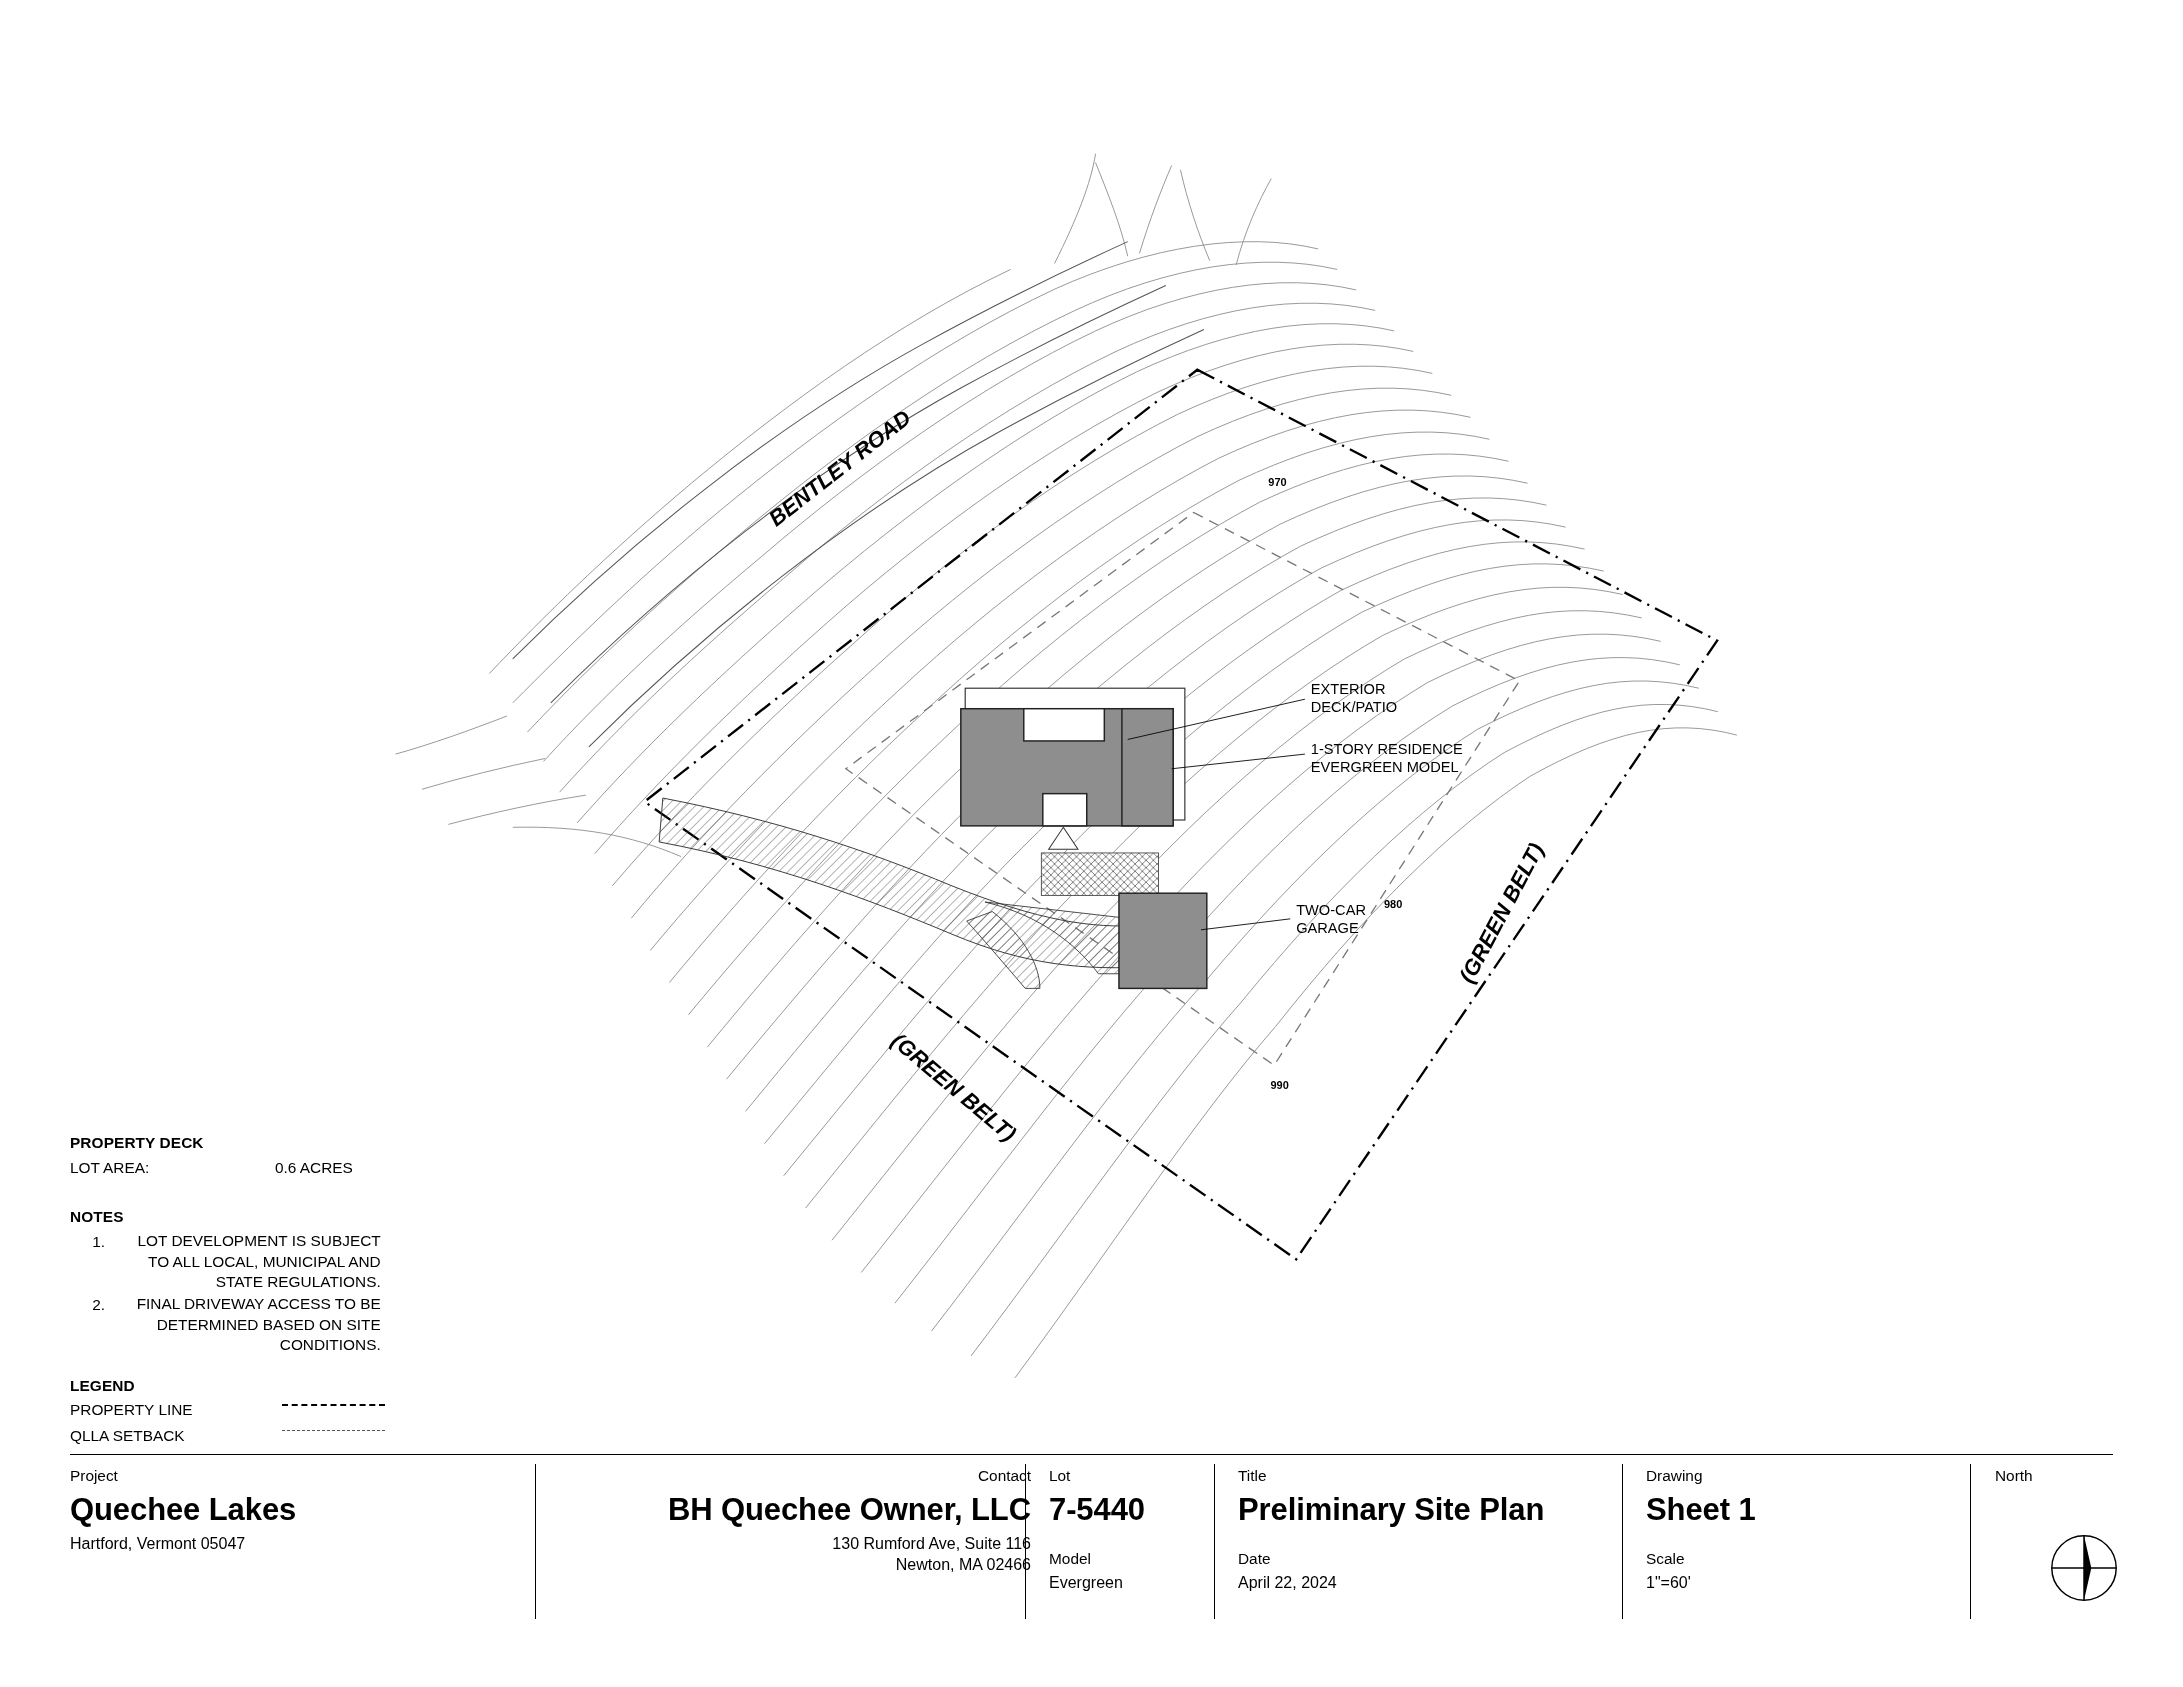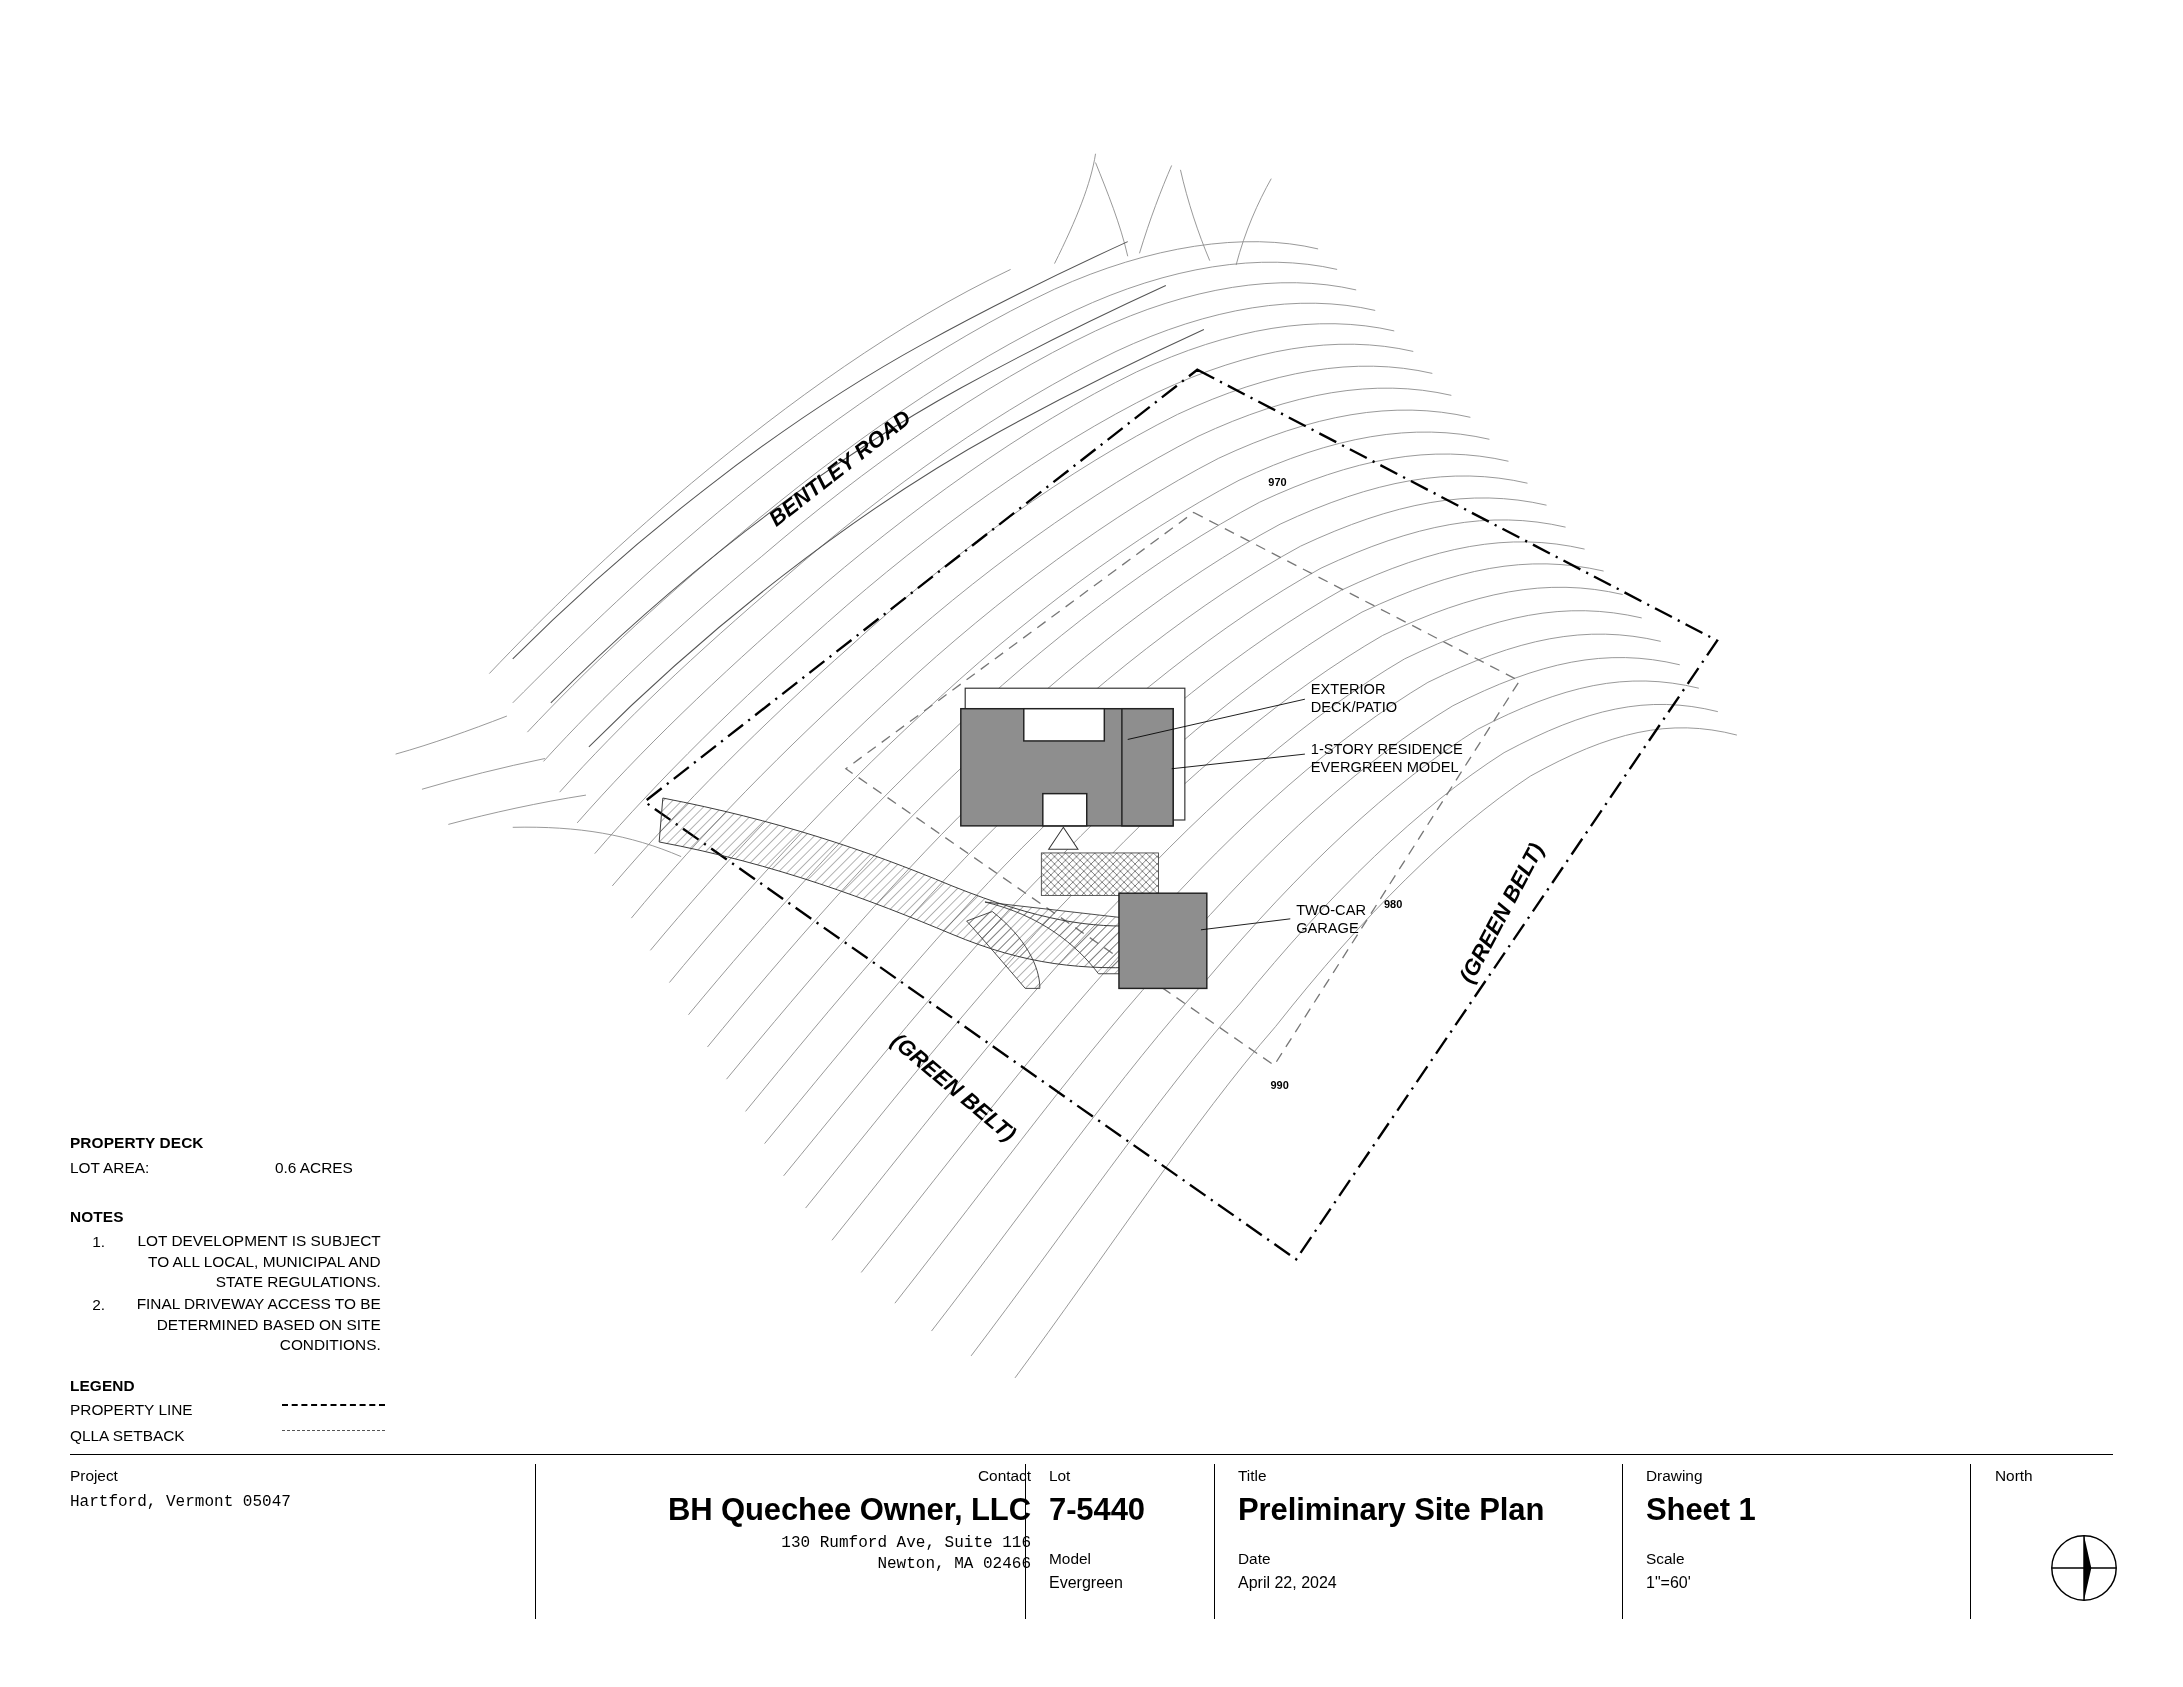--- a/index.html
+++ b/index.html
@@ -129,21 +129,20 @@
   }
   .tb-main {
     font-size: 31px;
     font-weight: bold;
     letter-spacing: -0.1px;
     margin-bottom: 4.4px;
   }
   .tb-sub {
     font-size: 16px;
     line-height: 1.36;
-    font-family: Liberation Mono, monospace;
   }
   .tb-label2 {
     font-size: 15.4px;
     margin-top: 22px;
     margin-bottom: 5.9px;
   }
   .tb-val2 {
     font-size: 16px;
   }
 
@@ -309,20 +308,21 @@
       <div class="sym sym-dashdot"></div>
     </div>
   </div>
 </div>
 
 <div id="title-bar">
   <div id="title-rule"></div>
 
   <div class="tb-cell" style="left:70px; width:410px;">
     <div class="tb-label">Project</div>
+    <div class="tb-main">Quechee Lakes</div>
     <div class="tb-sub">Hartford, Vermont 05047</div>
   </div>
   <div class="tb-div" style="left:535px;"></div>
 
   <div class="tb-cell" style="left:562px; width:469px;text-align:right;">
     <div class="tb-label">Contact</div>
     <div class="tb-main">BH Quechee Owner, LLC</div>
     <div class="tb-sub">130 Rumford Ave, Suite 116</div>
     <div class="tb-sub">Newton, MA  02466</div>
   </div>

